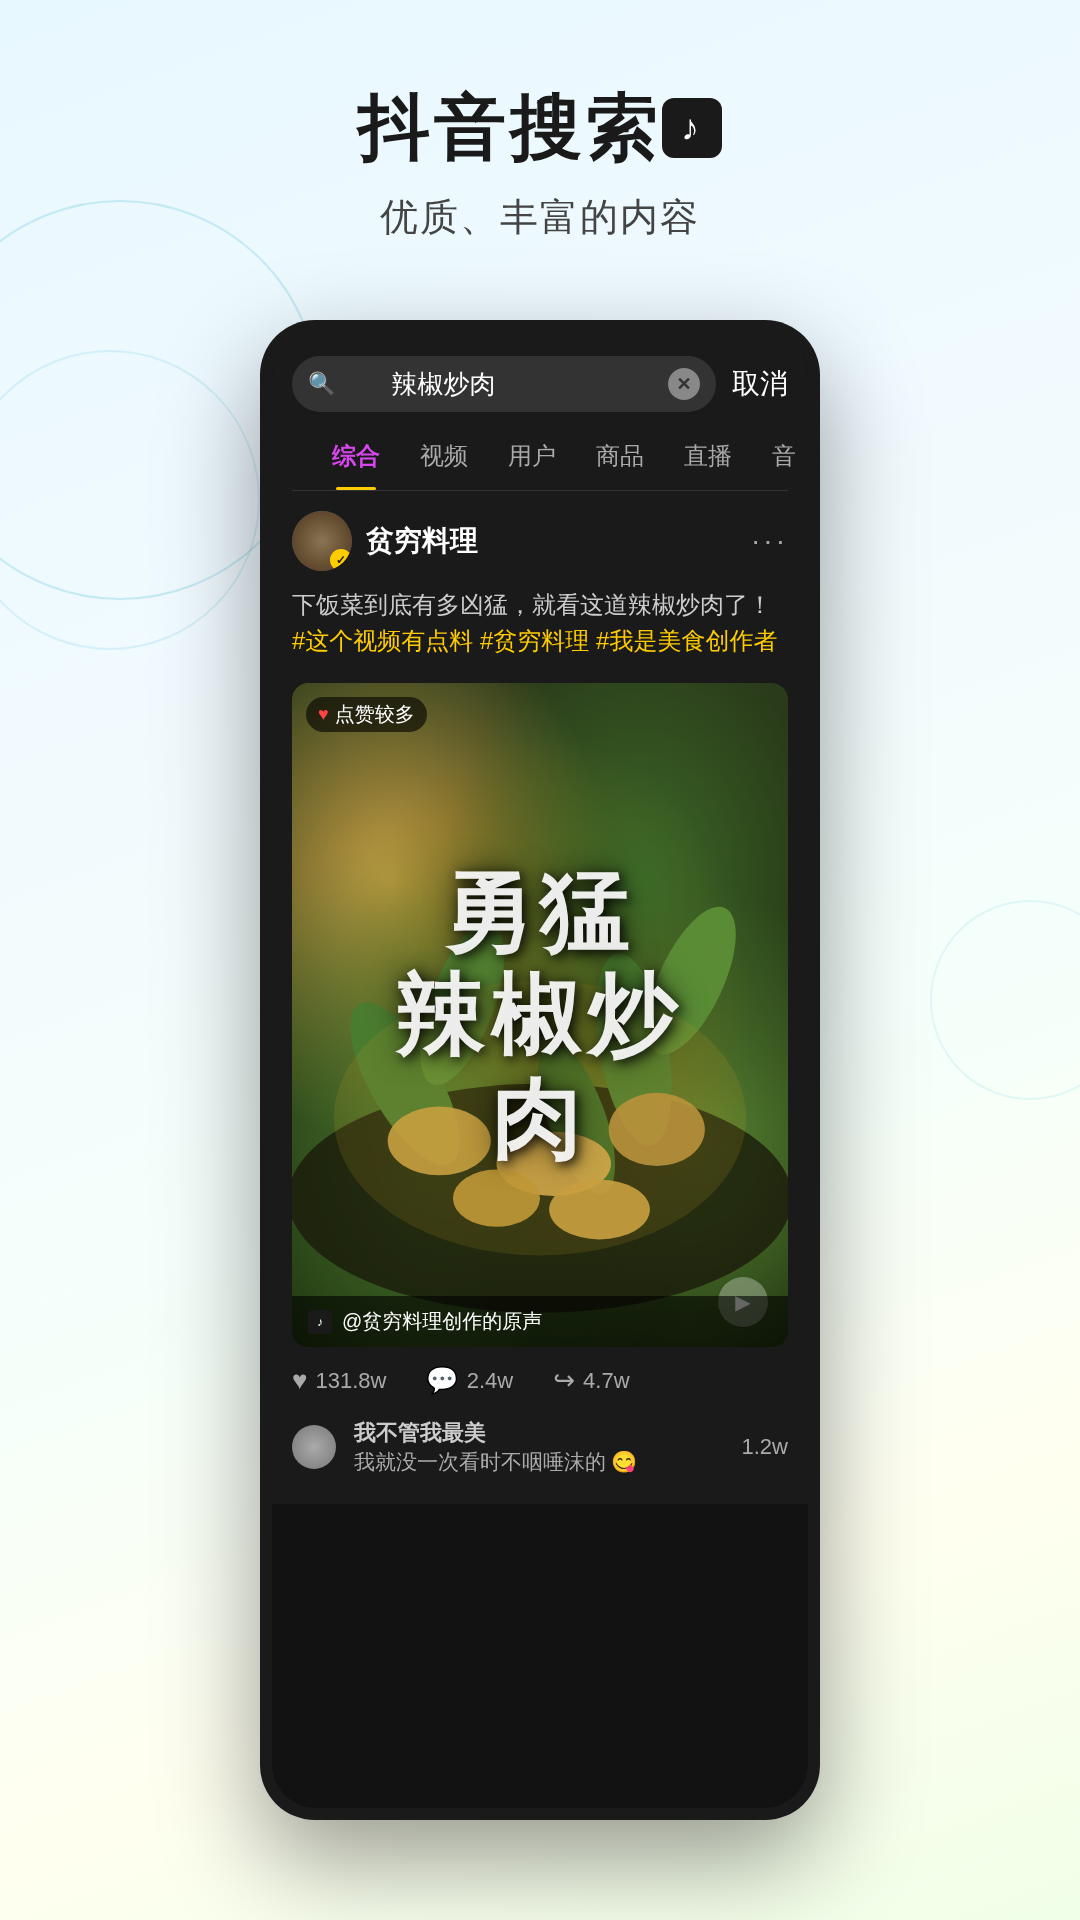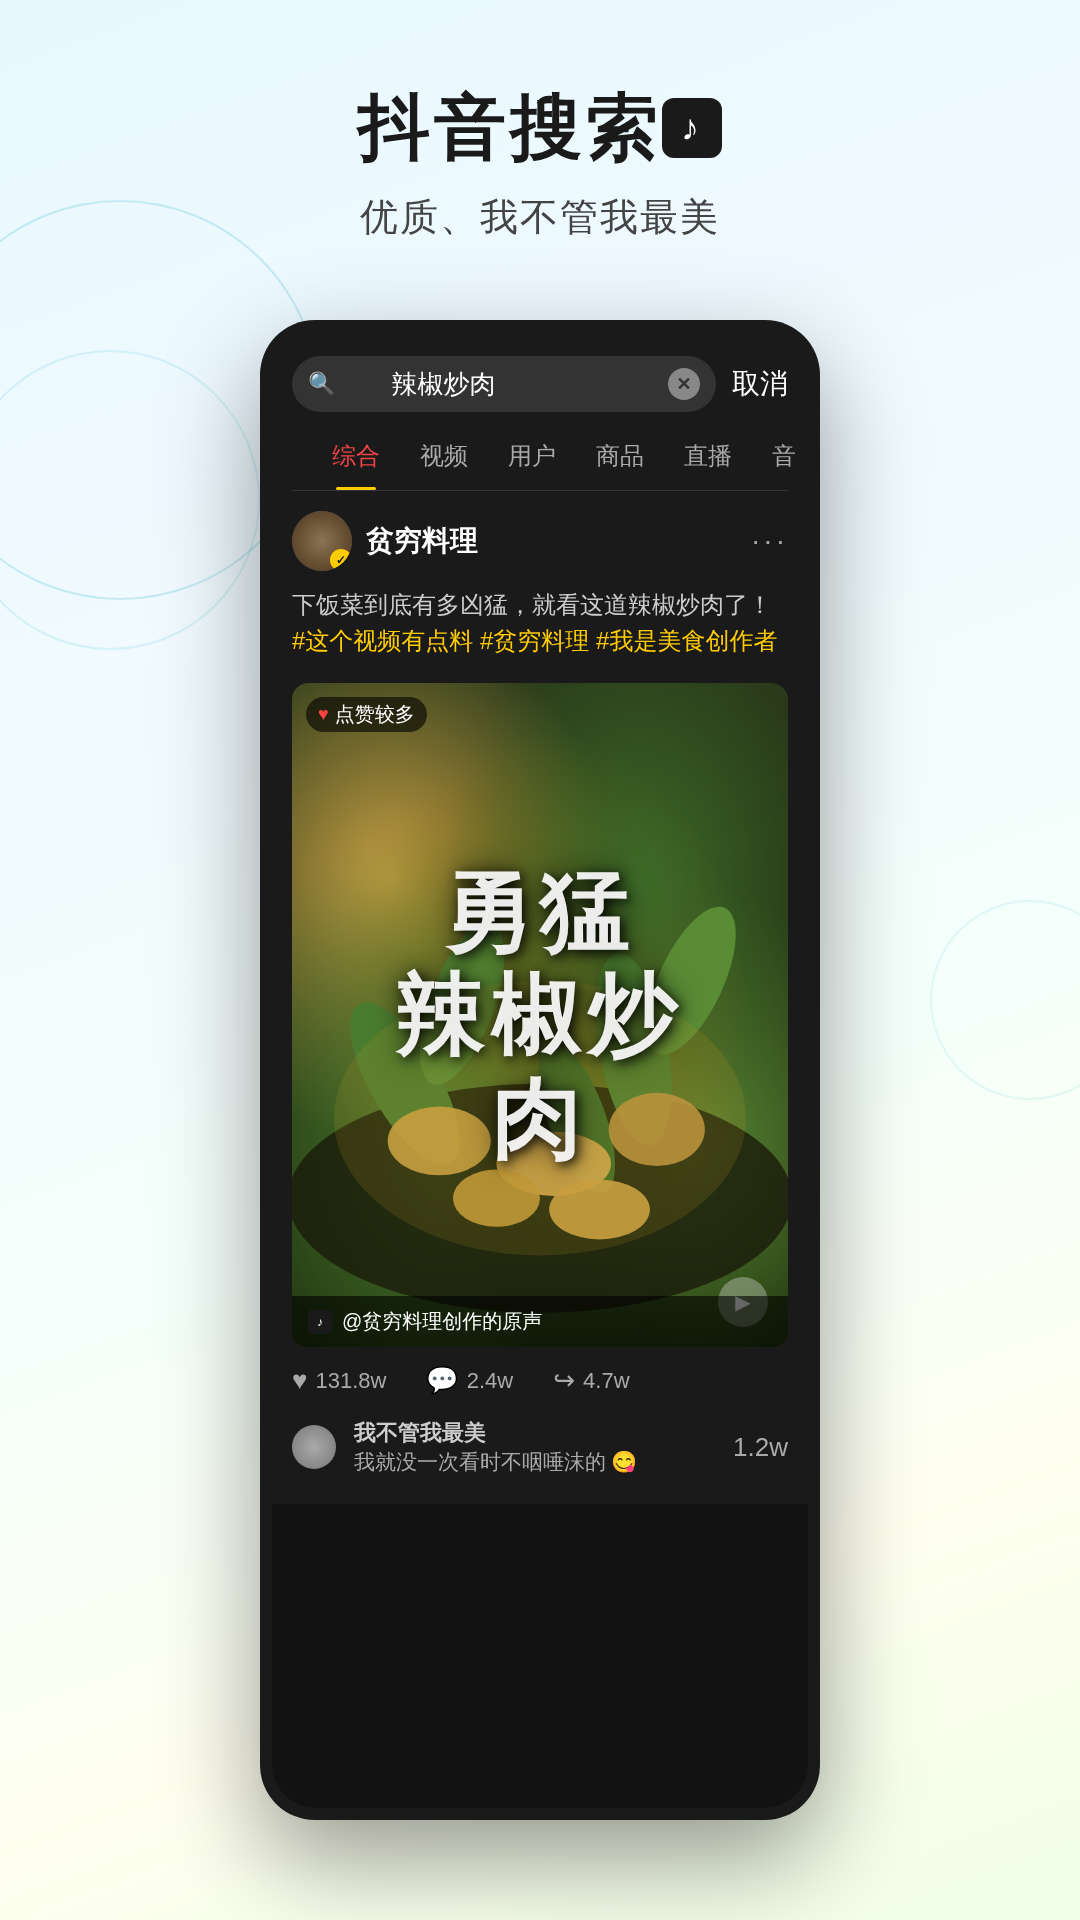--- a/index.html
+++ b/index.html
@@ -180,22 +180,22 @@
 
     .tab-item {
       padding: 18px 20px;
       font-size: 24px;
       color: #aaa;
       position: relative;
       white-space: nowrap;
     }
 
     .tab-item.active {
-      color: #ef4444;
-      font-weight: normal;
+      color: #d946ef;
+      font-weight: bold;
     }
 
     .tab-item.active::after {
       content: '';
       position: absolute;
       bottom: 0;
       left: 50%;
       transform: translateX(-50%);
       width: 40px;
       height: 3px;
@@ -421,21 +421,21 @@
 <div class="bg-circle2"></div>
 <div class="bg-circle3"></div>
 
 <div class="header-section">
   <div class="app-title">
     <span>抖音搜索</span>
     <div class="tiktok-icon">
       <span class="tiktok-note">♪</span>
     </div>
   </div>
-  <div class="subtitle">优质、我不管我最美</div>
+  <div class="subtitle">优质、丰富的内容</div>
 </div>
 
 <div class="phone-container">
   <div class="phone-frame">
     <div class="phone-screen">
 
       <div class="search-area">
         <div class="search-bar-row">
           <div class="search-bar">
             <span class="search-icon-inner">🔍</span>
@@ -543,19 +543,19 @@
             <span>4.7w</span>
           </div>
         </div>
 
         <div class="comment-preview">
           <div class="comment-avatar"></div>
           <div style="flex:1;">
             <div style="color:#ccc;font-size:22px;font-weight:bold;">我不管我最美</div>
             <div style="color:#aaa;font-size:21px;">我就没一次看时不咽唾沫的 😋</div>
           </div>
-          <div style="color:#aaa;font-size:26px;">1.2w</div>
+          <div style="color:#aaa;font-size:22px;">1.2w</div>
         </div>
 
       </div>
     </div>
   </div>
 </div>
 
 </body></html>

